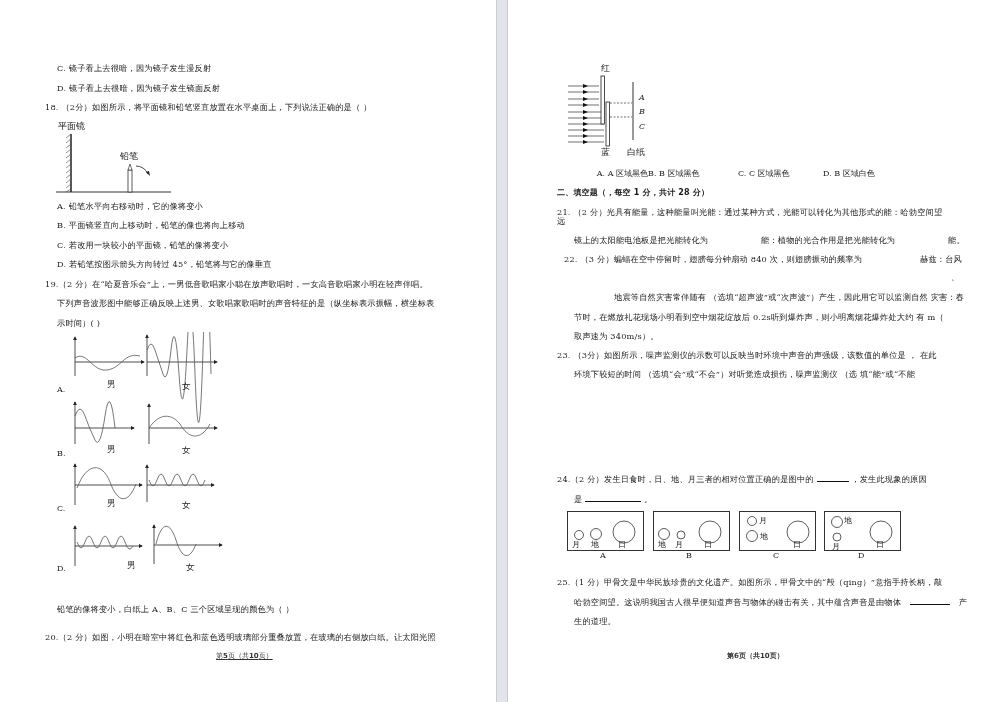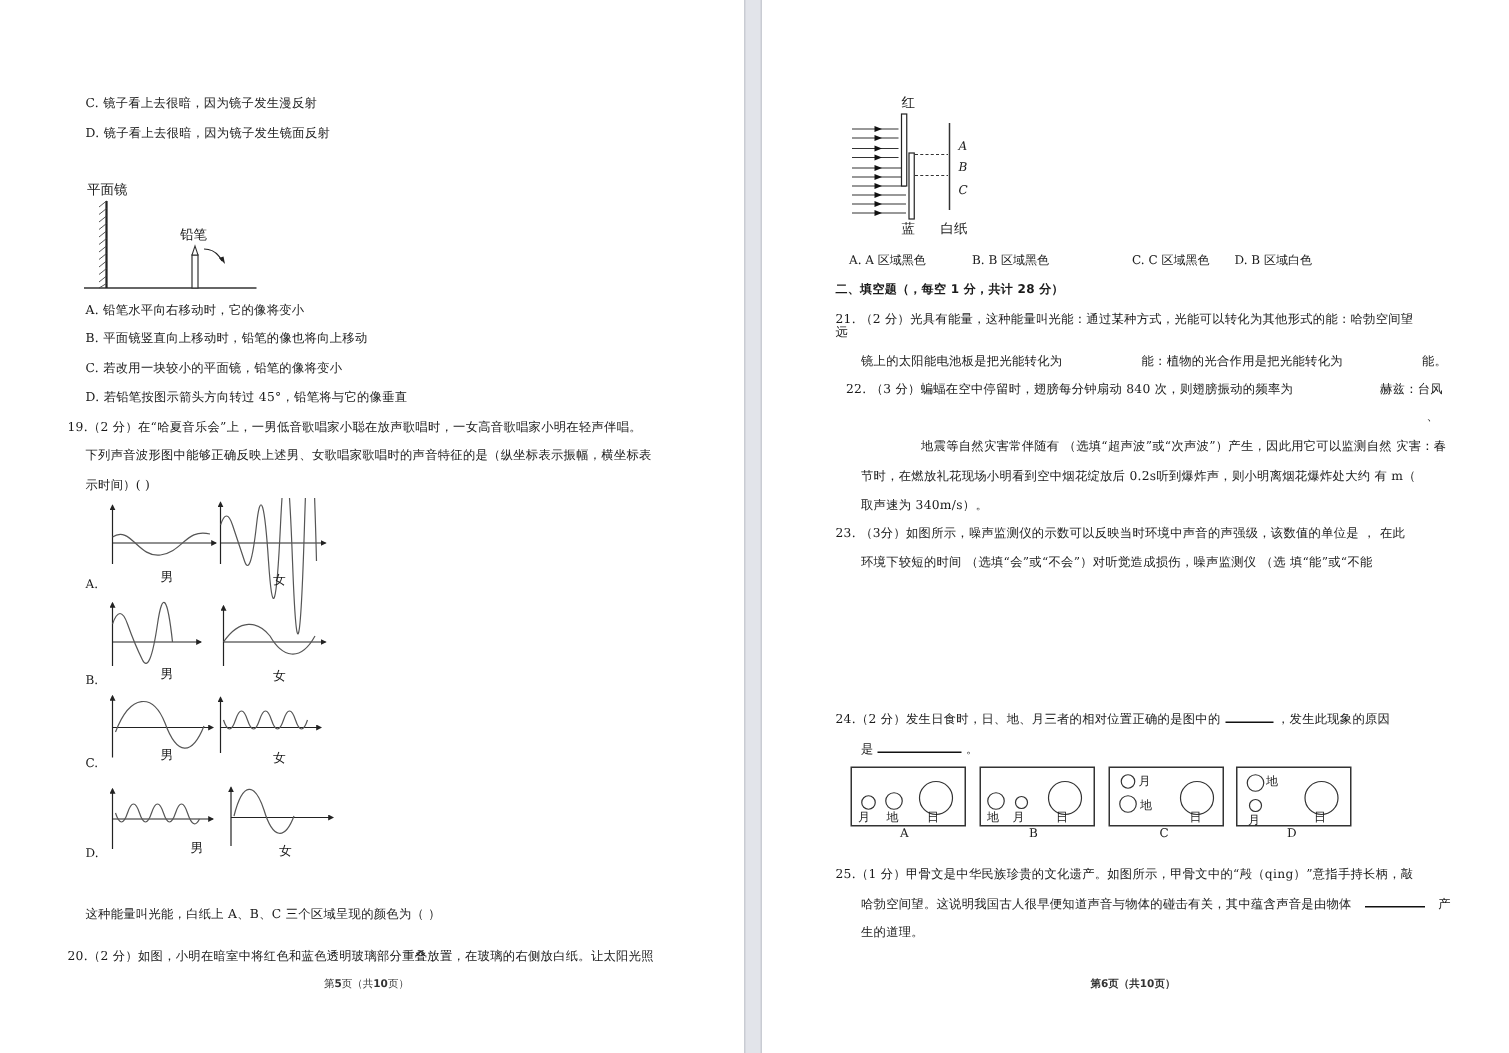--- a/index.html
+++ b/index.html
@@ -29,20 +29,21 @@
 
   <div class="line" style="left:57px;top:63px;">
     <span>C.</span>
     <span>镜子看上去很暗，因为镜子发生漫反射</span>
   </div>
   <div class="line" style="left:57px;top:83px;">
     <span>D.</span>
     <span>镜子看上去很暗，因为镜子发生镜面反射</span>
   </div>
 
+  <div class="line" style="left:45px;top:102px;">18. （2分）如图所示，将平面镜和铅笔竖直放置在水平桌面上，下列说法正确的是（ ）</div>
 
   <div class="fig" style="left:56px;top:120px;width:120px;height:75px;">
     <div class="sans" style="position:absolute;left:2px;top:0;font-size:9px;">平面镜</div>
     <div class="sans" style="position:absolute;left:64px;top:30px;font-size:9px;">铅笔</div>
     <svg width="120" height="75" style="position:absolute;left:0;top:0;">
       <line x1="0" y1="72" x2="115" y2="72" stroke="#333" stroke-width="1"></line>
       <line x1="15" y1="14" x2="15" y2="72" stroke="#222" stroke-width="1.5"></line>
       <g stroke="#444" stroke-width="0.6">
         <line x1="10" y1="18" x2="15" y2="14"></line>
           <line x1="10" y1="23" x2="15" y2="19"></line>
@@ -135,23 +136,23 @@
     <div class="waveLbl" style="left:130px;top:113px;">女</div>
     <div class="optlabel" style="left:5px;top:172px;">C.</div>
     <div class="waveLbl" style="left:55px;top:166px;">男</div>
     <div class="waveLbl" style="left:130px;top:168px;">女</div>
     <div class="optlabel" style="left:5px;top:232px;">D.</div>
     <div class="waveLbl" style="left:75px;top:228px;">男</div>
     <div class="waveLbl" style="left:134px;top:230px;">女</div>
   </div>
 
   <div class="line" style="left:45px;top:584px;margin-top:48px;">20.（2 分）如图，小明在暗室中将红色和蓝色透明玻璃部分重叠放置，在玻璃的右侧放白纸。让太阳光照</div>
-  <div class="line" style="left:57px;top:604px;">这种能量叫光能，白纸上 A、B、C 三个区域呈现的颜色为（        ）</div>
-
-  <div class="footer" style="left:216px;top:651px;">
+  <div class="line" style="left:57px;top:604px;">铅笔的像将变小，白纸上 A、B、C 三个区域呈现的颜色为（        ）</div>
+
+  <div class="footer" style="left:216px;top:651px;text-decoration:underline;">
     <span>第</span><b>5</b><span>页（共</span><b>10</b><span>页）</span>
   </div>
 </div>
 
 <div class="divider"></div>
 
 <div class="page" id="page-right">
 
   <div class="fig" style="left:58px;top:62px;width:90px;height:96px;">
     <div class="sans" style="position:absolute;left:35px;top:0;font-size:9px;">红</div>
@@ -187,21 +188,21 @@
       </g>
       <rect x="35" y="14" width="3.5" height="48" fill="#fff" stroke="#222" stroke-width="0.8"></rect>
       <rect x="40" y="40" width="3.5" height="44" fill="#fff" stroke="#222" stroke-width="0.8"></rect>
       <line x1="44" y1="41" x2="66" y2="41" stroke="#333" stroke-width="0.7" stroke-dasharray="2,1.5"></line>
       <line x1="44" y1="55" x2="66" y2="55" stroke="#333" stroke-width="0.7" stroke-dasharray="2,1.5"></line>
       <line x1="67" y1="20" x2="67" y2="78" stroke="#333" stroke-width="1"></line>
     </svg>
   </div>
 
   <div class="optrow" style="left:58px;top:168px;">
-    <span style="width:82px;"><span>A.</span> <span>A 区域黑色</span></span><span style="width:90px;"><span>B.</span> <span>B 区域黑色</span></span><span style="width:85px;text-align:center;"><span>C.</span> <span>C 区域黑色</span></span><span><span>D.</span> <span>B 区域白色</span></span>
+    <span style="width:82px;text-align:right;"><span>A.</span> <span>A 区域黑色</span></span><span style="width:90px;"><span>B.</span> <span>B 区域黑色</span></span><span style="width:85px;"><span>C.</span> <span>C 区域黑色</span></span><span><span>D.</span> <span>B 区域白色</span></span>
   </div>
 
   <div class="line bold sans" style="left:49px;top:187px;font-size:8px;">二、填空题（，每空 1 分，共计 28 分）</div>
 
   <div class="line" style="left:49px;top:207px;">21. （2 分）光具有能量，这种能量叫光能：通过某种方式，光能可以转化为其他形式的能：哈勃空间望</div>
   <div class="line" style="left:49px;top:216px;">远</div>
   <div class="line" style="left:66px;top:235px;">镜上的太阳能电池板是把光能转化为</div>
   <div class="line" style="left:253px;top:235px;">能：植物的光合作用是把光能转化为</div>
   <div class="line" style="left:440px;top:235px;">能。</div>
 

